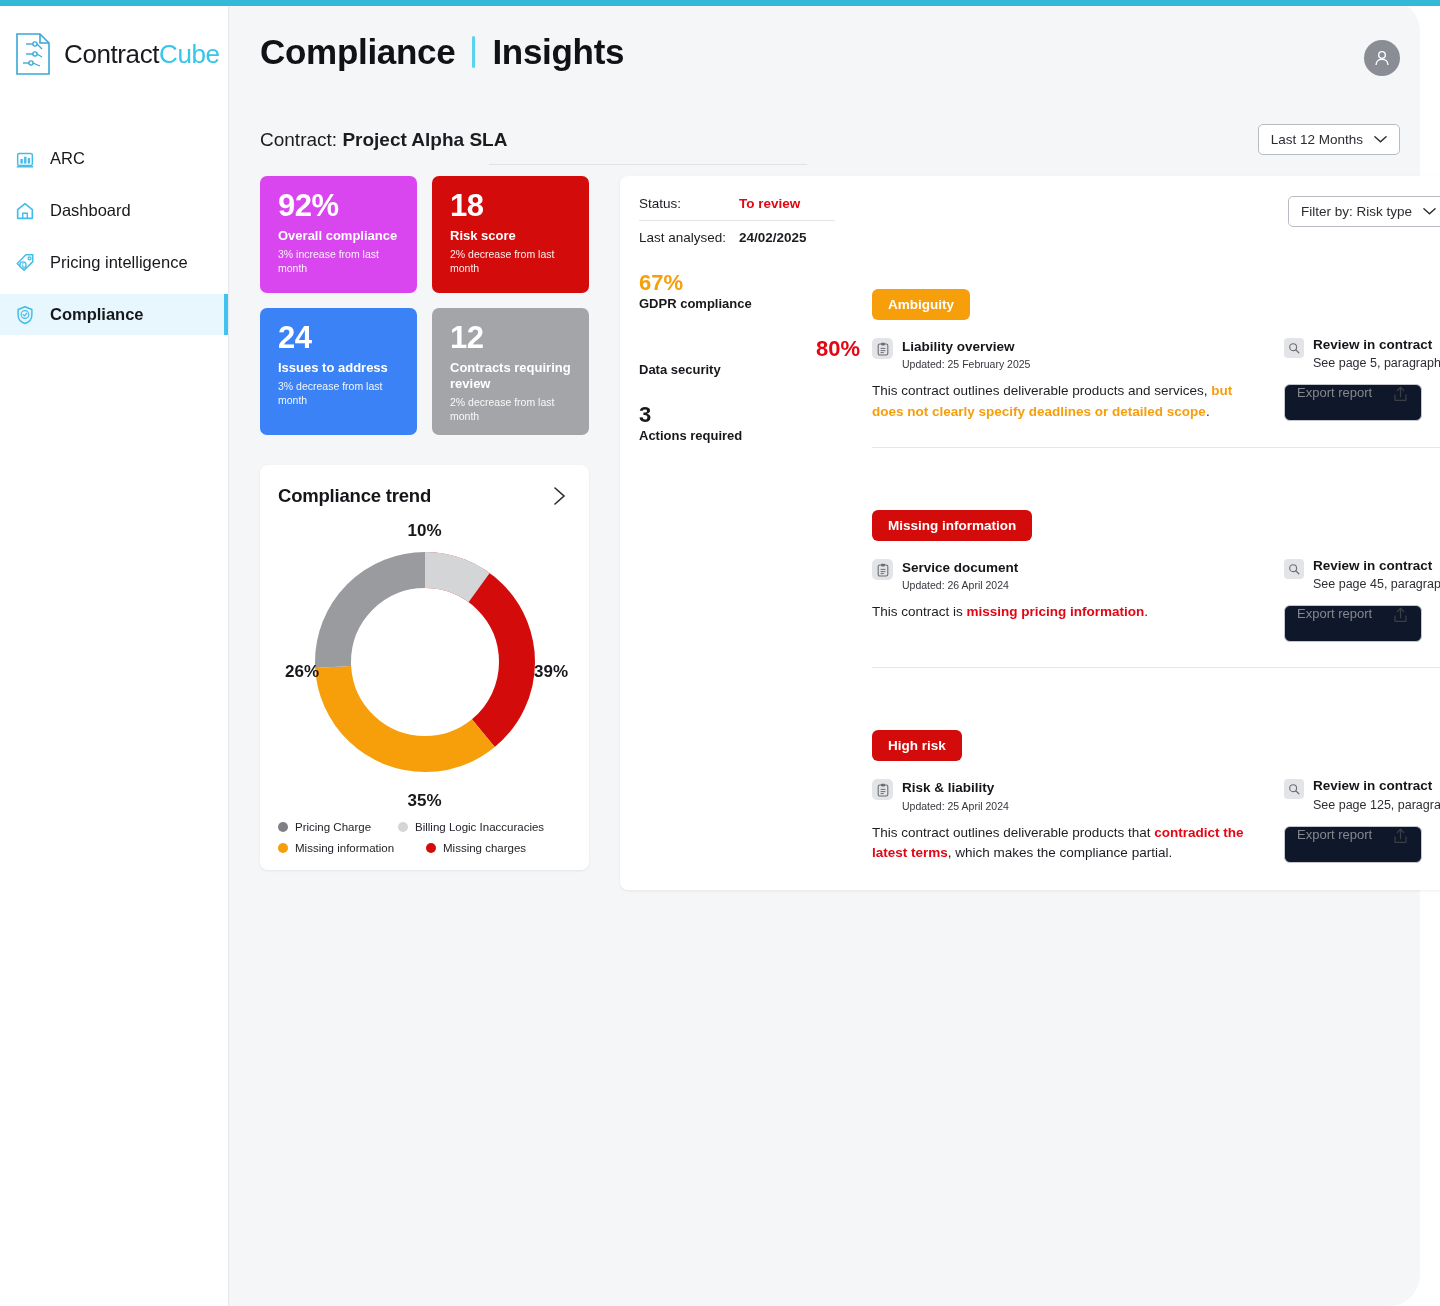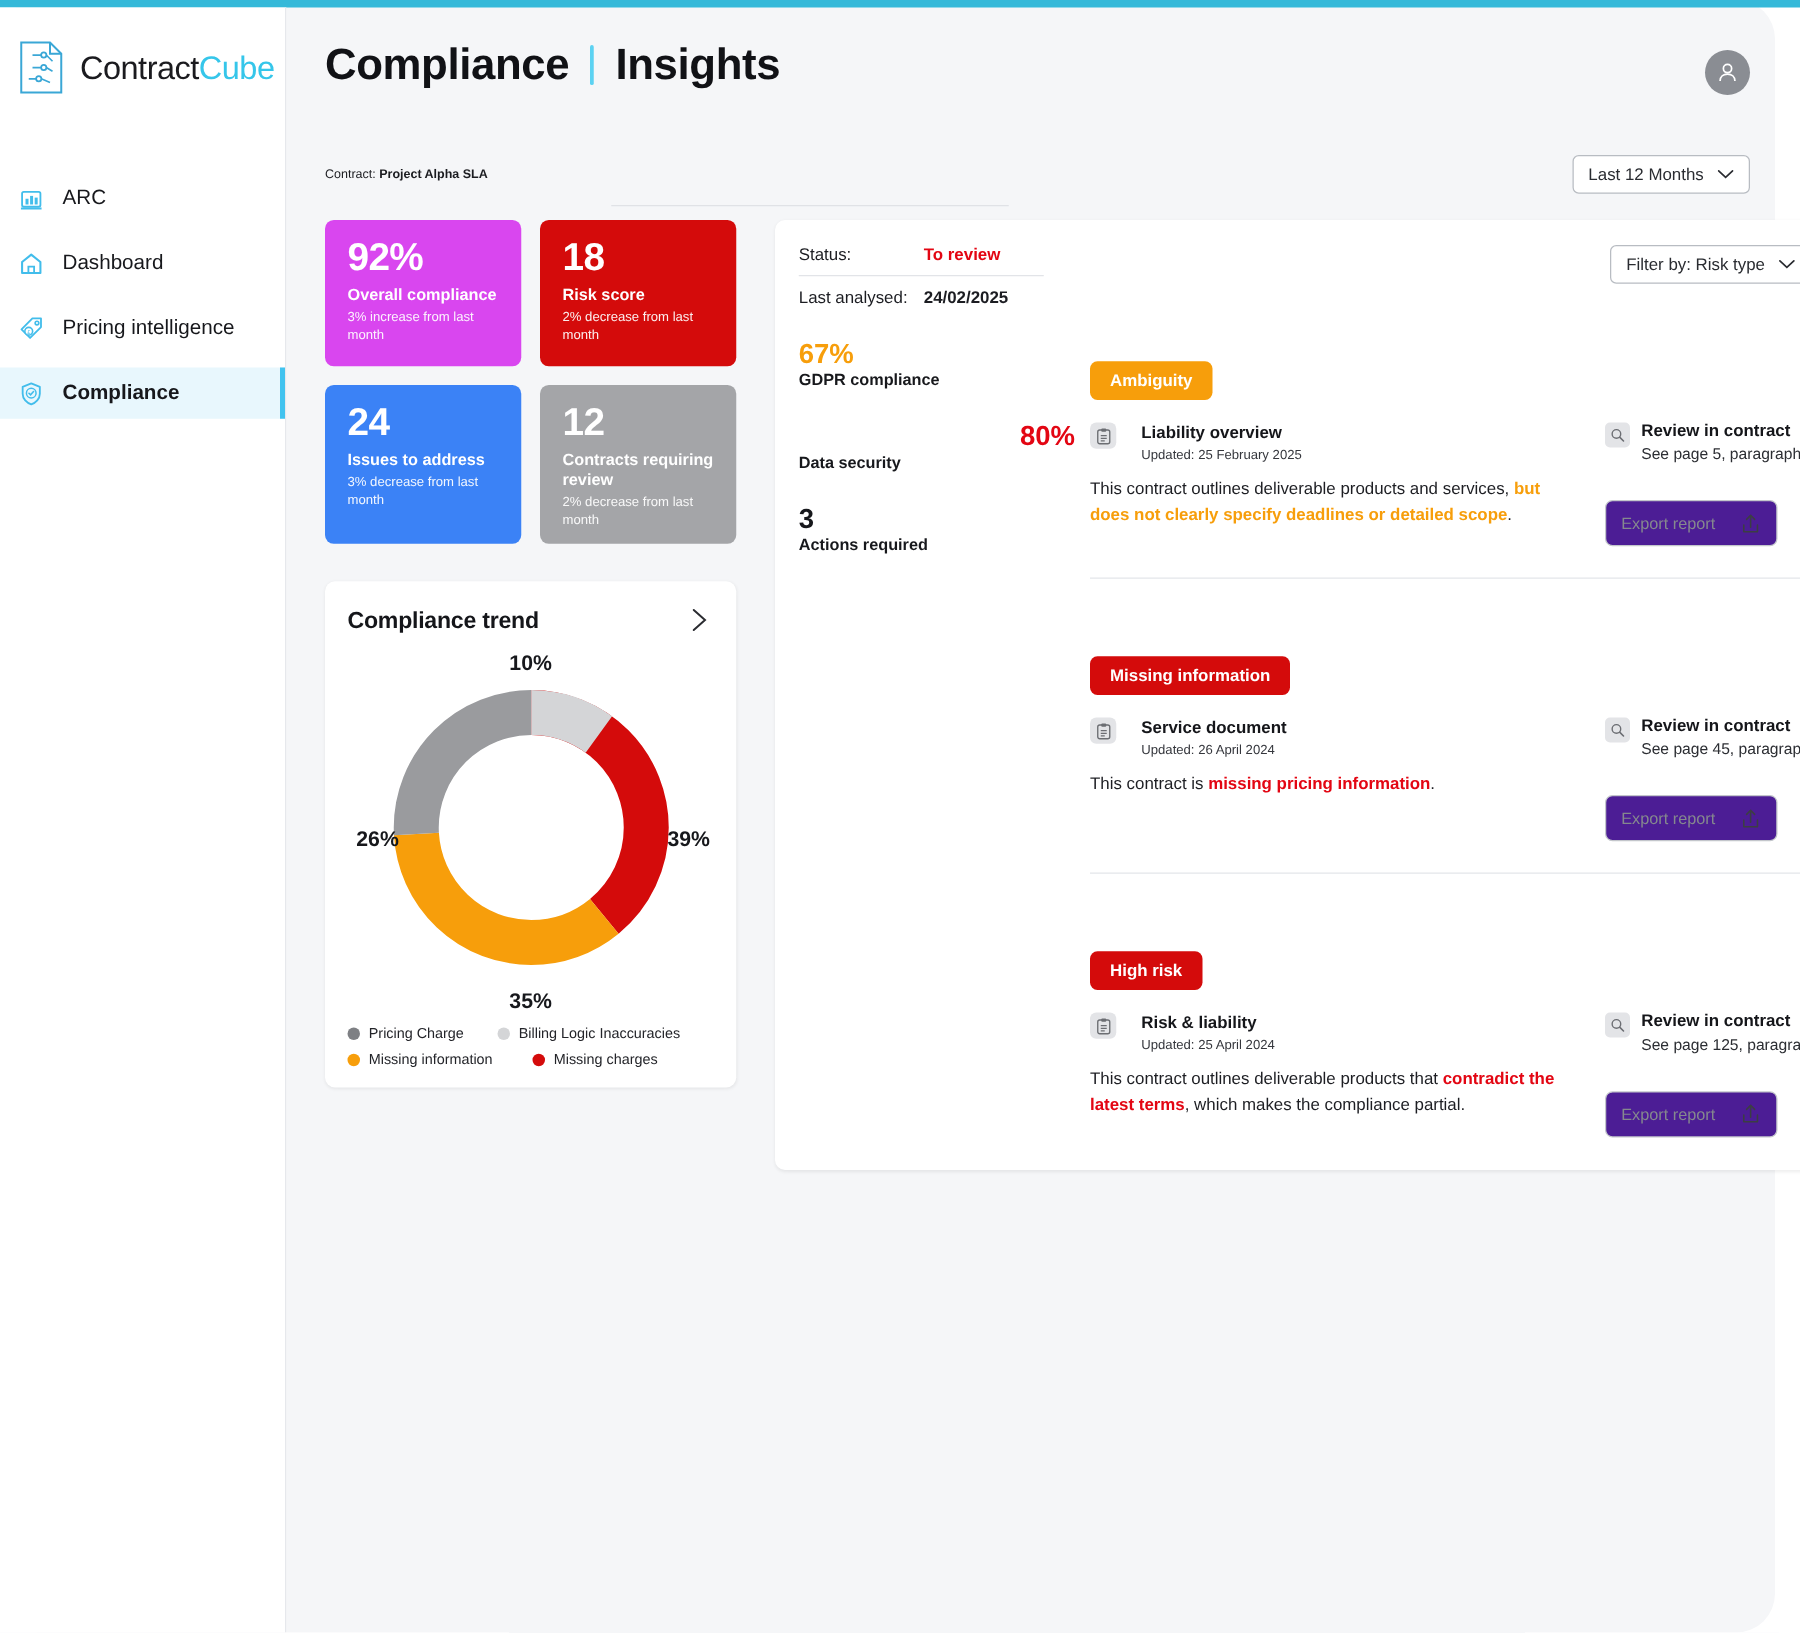--- a/index.html
+++ b/index.html
@@ -60,21 +60,21 @@
     width: 36px; height: 36px; border-radius: 50%; background: #8a8d93;
     display: flex; align-items: center; justify-content: center; margin-top: 8px;
     cursor: pointer;
   }
 
   
   .contract-row {
     display: flex; align-items: center; justify-content: space-between;
     padding: 0 40px 0 31px; margin-top: 48px;
   }
-  .contract-label { font-size: 10px; color: #1b1c20; }
+  .contract-label { font-size: 19px; color: #1b1c20; }
   .contract-label b { font-weight: 700; }
   .contract-underline {
     position: absolute; left: 260px; top: 158px; width: 318px; height: 1px; background: #e0e2e6;
   }
   .dropdown {
     display: inline-flex; align-items: center; gap: 11px;
     height: 31px; padding: 0 12px;
     border: 1px solid #b8bcc2; border-radius: 5px; background: #fff;
     font-size: 13.5px; color: #2a2c31; cursor: pointer; white-space: nowrap;
   }
@@ -148,42 +148,42 @@
   .risk-item.sep { border-top: 1px solid #e4e6ea; margin-top: 25px; }
   .badge {
     display: inline-block; border-radius: 6px; padding: 8px 16px;
     color: #fff; font-size: 13.5px; font-weight: 700; margin-top: 40px;
   }
   .badge.orange { background: #f79e0b; }
   .badge.red    { background: #d40b0b; }
 
   .risk-body { display: flex; justify-content: space-between; margin-top: 17px; gap: 20px; }
   .risk-main { width: 392px; flex: none; }
-  .doc-head { display: flex; align-items: flex-start; gap: 20px; }
+  .doc-head { display: flex; align-items: flex-start; gap: 9px; }
   .doc-icon {
     width: 21px; height: 21px; border-radius: 5px; background: #e3e4e7;
     display: flex; align-items: center; justify-content: center; flex: none; margin-top: 1px;
   }
   .doc-name { font-size: 13.5px; font-weight: 700; color: #15161a; line-height: 1.2; }
   .doc-updated { font-size: 10.5px; color: #35373d; margin-top: 3px; }
   .risk-text { font-size: 13.5px; color: #1d1e23; line-height: 1.52; margin-top: 11px; }
   .risk-text .hl-orange { color: #f79e0b; font-weight: 700; }
   .risk-text .hl-red { color: #e30613; font-weight: 700; }
 
   .risk-side { width: 165px; flex: none; }
   .review-head { display: flex; align-items: flex-start; gap: 9px; }
   .search-icon-box {
     width: 20px; height: 20px; border-radius: 4px; background: #e3e4e7;
     display: flex; align-items: center; justify-content: center; flex: none; margin-top: 1px;
   }
   .review-title { font-size: 13.5px; font-weight: 700; color: #15161a; line-height: 1.2; }
   .review-sub { font-size: 12.5px; color: #2c2e33; margin-top: 3px; white-space: nowrap; }
   .export-btn {
-    margin-top: 30px; width: 138px; height: 37px; border: 1px solid #c3c6cb;
-    border-radius: 6px; background: #4c1d95; display: flex; align-items: center;
+    margin-top: 14px; width: 138px; height: 37px; border: 1px solid #c3c6cb;
+    border-radius: 6px; background: #0f172a; display: flex; 
     justify-content: space-between; padding: 0 12px; cursor: pointer;
   }
   .export-label { font-size: 13px; color: #85888e; }
 </style>
 </head>
 <body>
 
 <div class="app">
 
   <div class="top-accent"></div>

